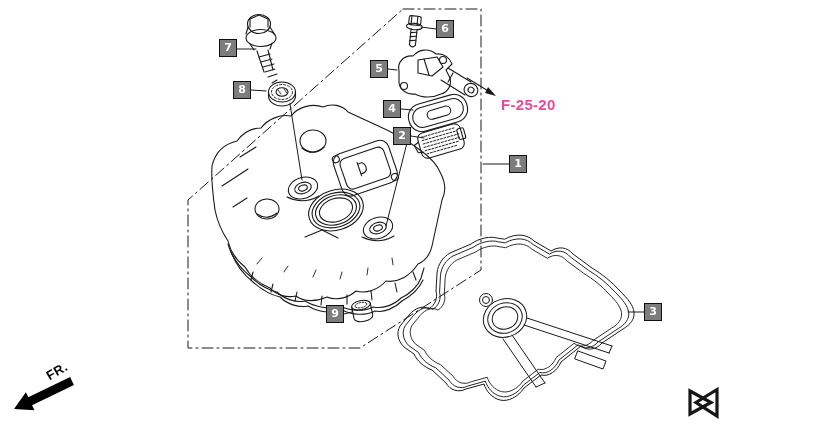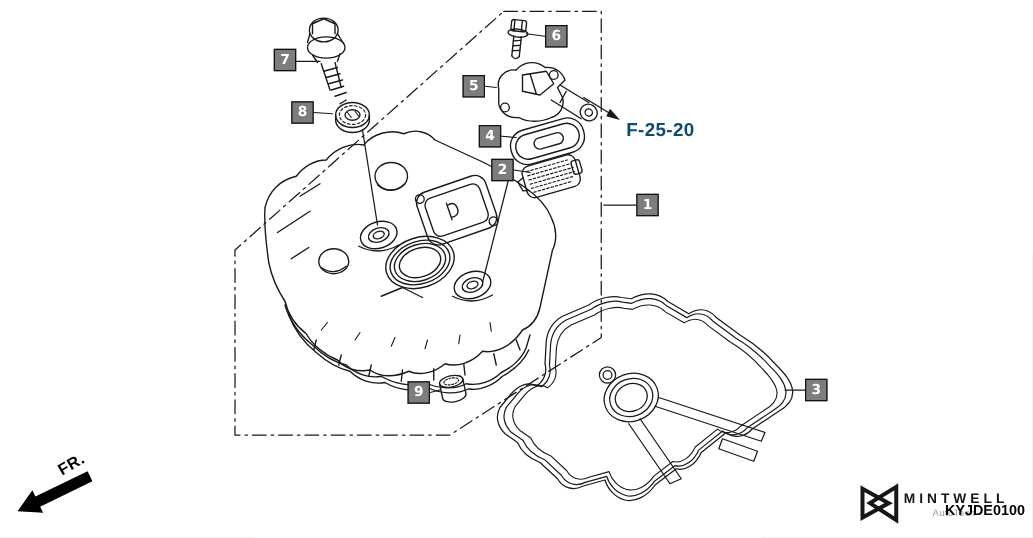--- a/index.html
+++ b/index.html
@@ -16,21 +16,21 @@
   }
   svg{position:absolute;left:0;top:0;}
   .callout{
     position:absolute;width:18px;height:18px;box-sizing:border-box;
     background:var(--callout-bg);border:1px solid var(--callout-border);
     color:#ffffff;font:bold 11px/16px "DejaVu Sans", sans-serif;text-align:center;
     cursor:pointer;user-select:none;
   }
   .ref-label{
     position:absolute;left:501px;top:97px;
-    font:bold 15px/16px "Liberation Sans", sans-serif;color:#0c4a6e;letter-spacing:.3px;
+    font:bold 15px/16px "Liberation Sans", sans-serif;color:#ec4899;letter-spacing:.3px;
   }
   .fr-label{
     position:absolute;left:44px;top:371px;
     font:bold 13px/13px "Liberation Sans", sans-serif;color:#000;
     transform:rotate(-30deg);transform-origin:left top;letter-spacing:.5px;
   }
   .footer{position:absolute;left:684px;top:384px;width:140px;height:42px;}
   .brand{
     position:absolute;left:39px;top:9px;
     font:bold 11px/12px "Liberation Sans", sans-serif;color:#161616;letter-spacing:3.2px;
@@ -258,19 +258,14 @@
   <div class="callout" style="left:383px;top:100px;">4</div>
   <div class="callout" style="left:393px;top:127px;">2</div>
   <div class="callout" style="left:509px;top:155px;">1</div>
   <div class="callout" style="left:326px;top:305px;">9</div>
   <div class="callout" style="left:644px;top:303px;">3</div>
 
   <div class="ref-label">F-25-20</div>
 
   <div class="fr-label">FR.</div>
 
-  <div class="footer">
-    <div class="brand">MINTWELL</div>
-    <div class="brand-sub">AutoTech</div>
-    <div class="part-code">KYJDE0100</div>
-  </div>
 
 </div>
 
 </body></html>

